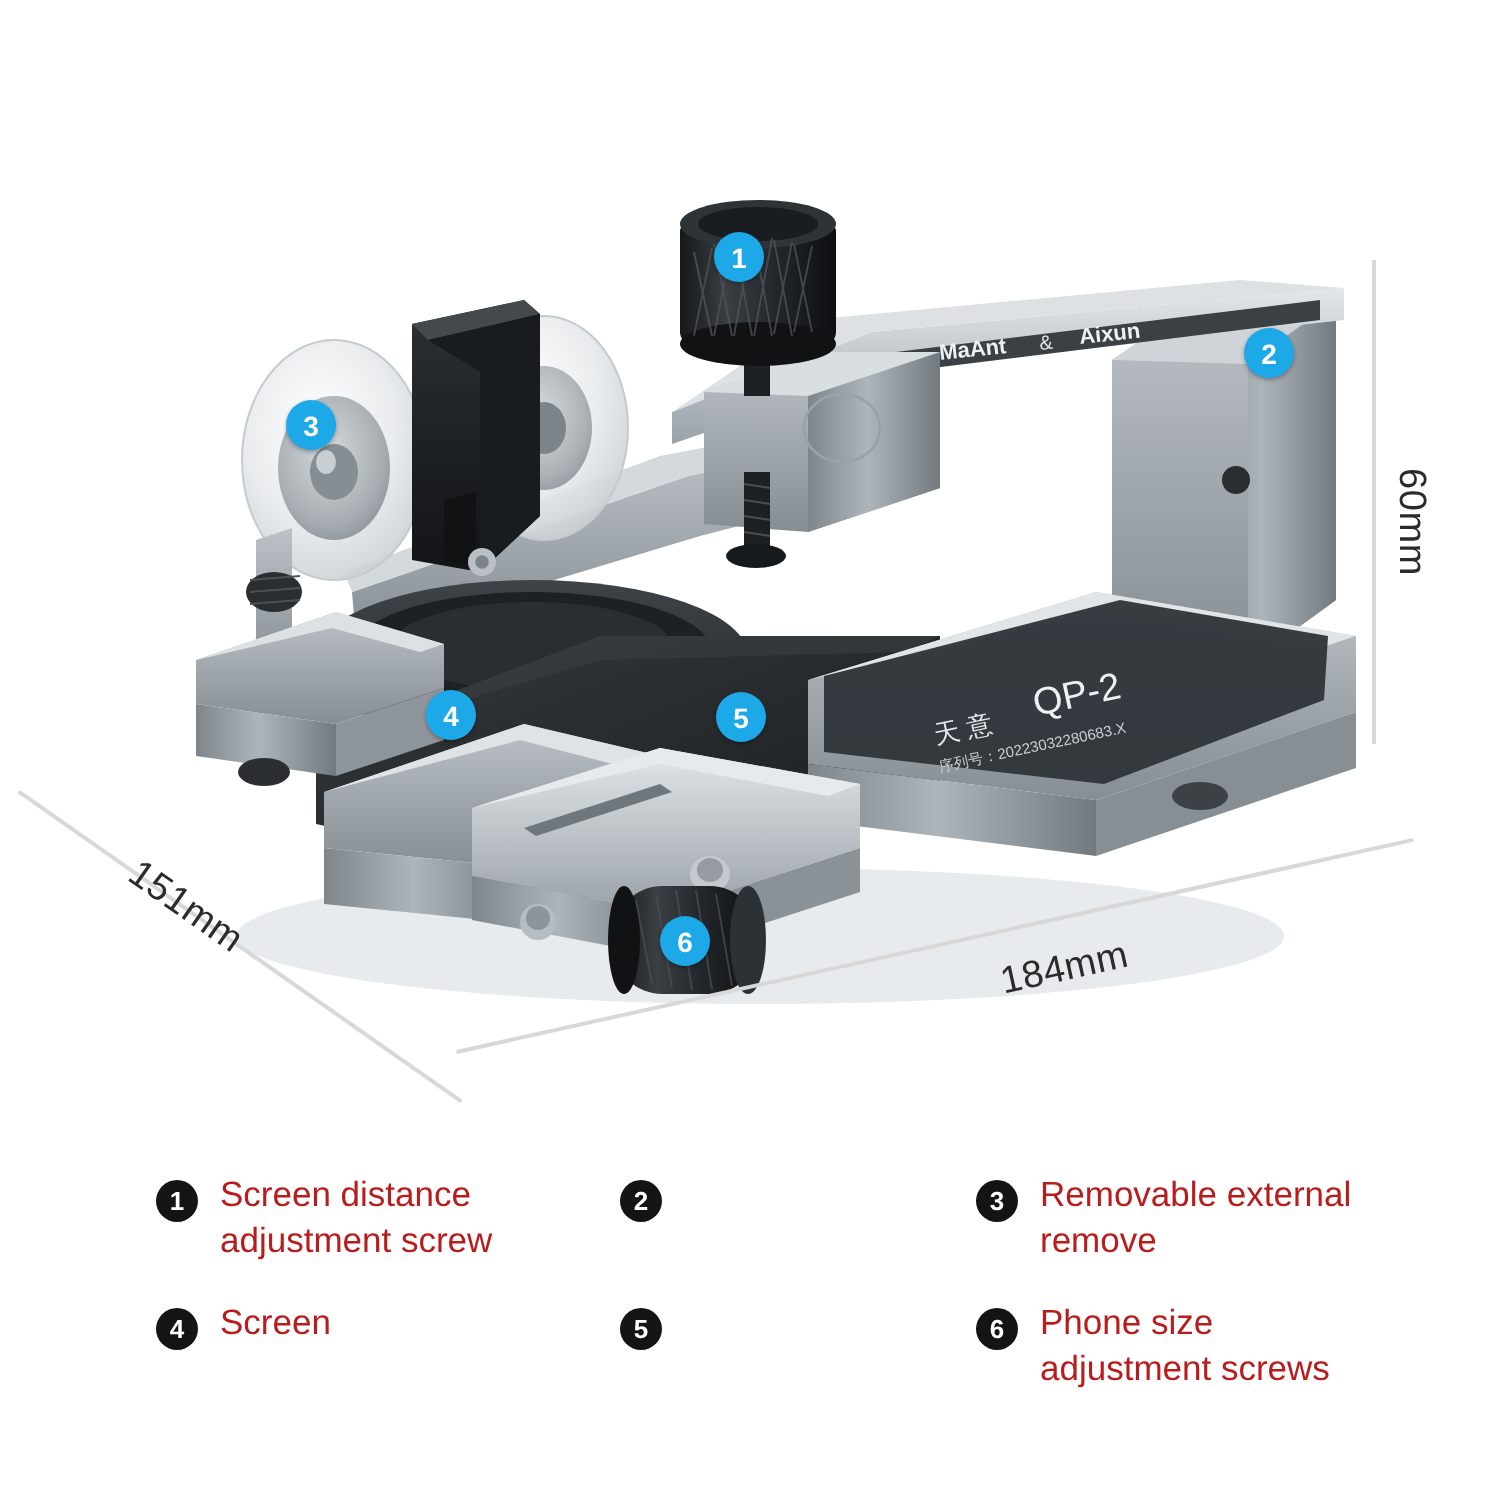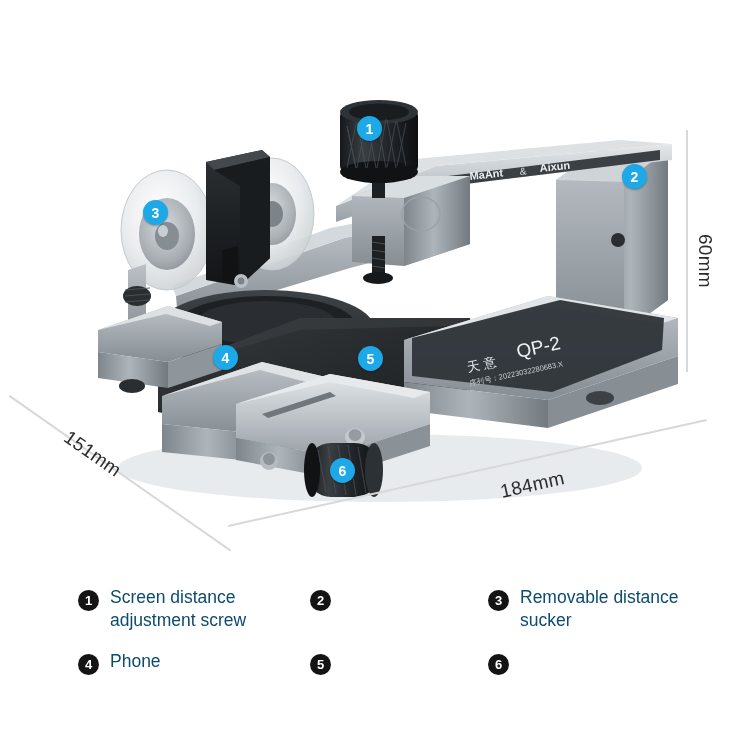--- a/index.html
+++ b/index.html
@@ -47,21 +47,21 @@
   .legend-item{display:flex;align-items:flex-start;gap:11px;}
   .lbadge{
     flex:0 0 auto;
     width:21px;height:21px;border-radius:50%;
     background:#141414;color:#ffffff;
     font-size:13px;font-weight:bold;
     display:flex;align-items:center;justify-content:center;
     margin-top:4px;line-height:1;
   }
   .ltext{
-    color:#0c4a6e;
+    color:#b91c1c;
     font-size:17.5px;
     line-height:1.32;
     max-width:175px;
   }
 
   
   #product{position:absolute;left:0;top:0;width:750px;height:750px;}
   #product svg{display:block;}
 </style>
 </head>
@@ -288,31 +288,32 @@
       <div class="lbadge">1</div>
       <div class="ltext">Screen distance adjustment screw</div>
     </div>
 
     <div class="legend-item">
       <div class="lbadge">2</div>
     </div>
 
     <div class="legend-item">
       <div class="lbadge">3</div>
-      <div class="ltext">Removable distance sucker</div>
+      <div class="ltext">Removable external remove</div>
     </div>
 
     <div class="legend-item">
       <div class="lbadge">4</div>
-      <div class="ltext">Phone</div>
+      <div class="ltext">Screen</div>
     </div>
 
     <div class="legend-item">
       <div class="lbadge">5</div>
     </div>
 
     <div class="legend-item">
       <div class="lbadge">6</div>
+      <div class="ltext">Phone size adjustment screws</div>
     </div>
 
   </div>
 
 </div>
 
 </body></html>

